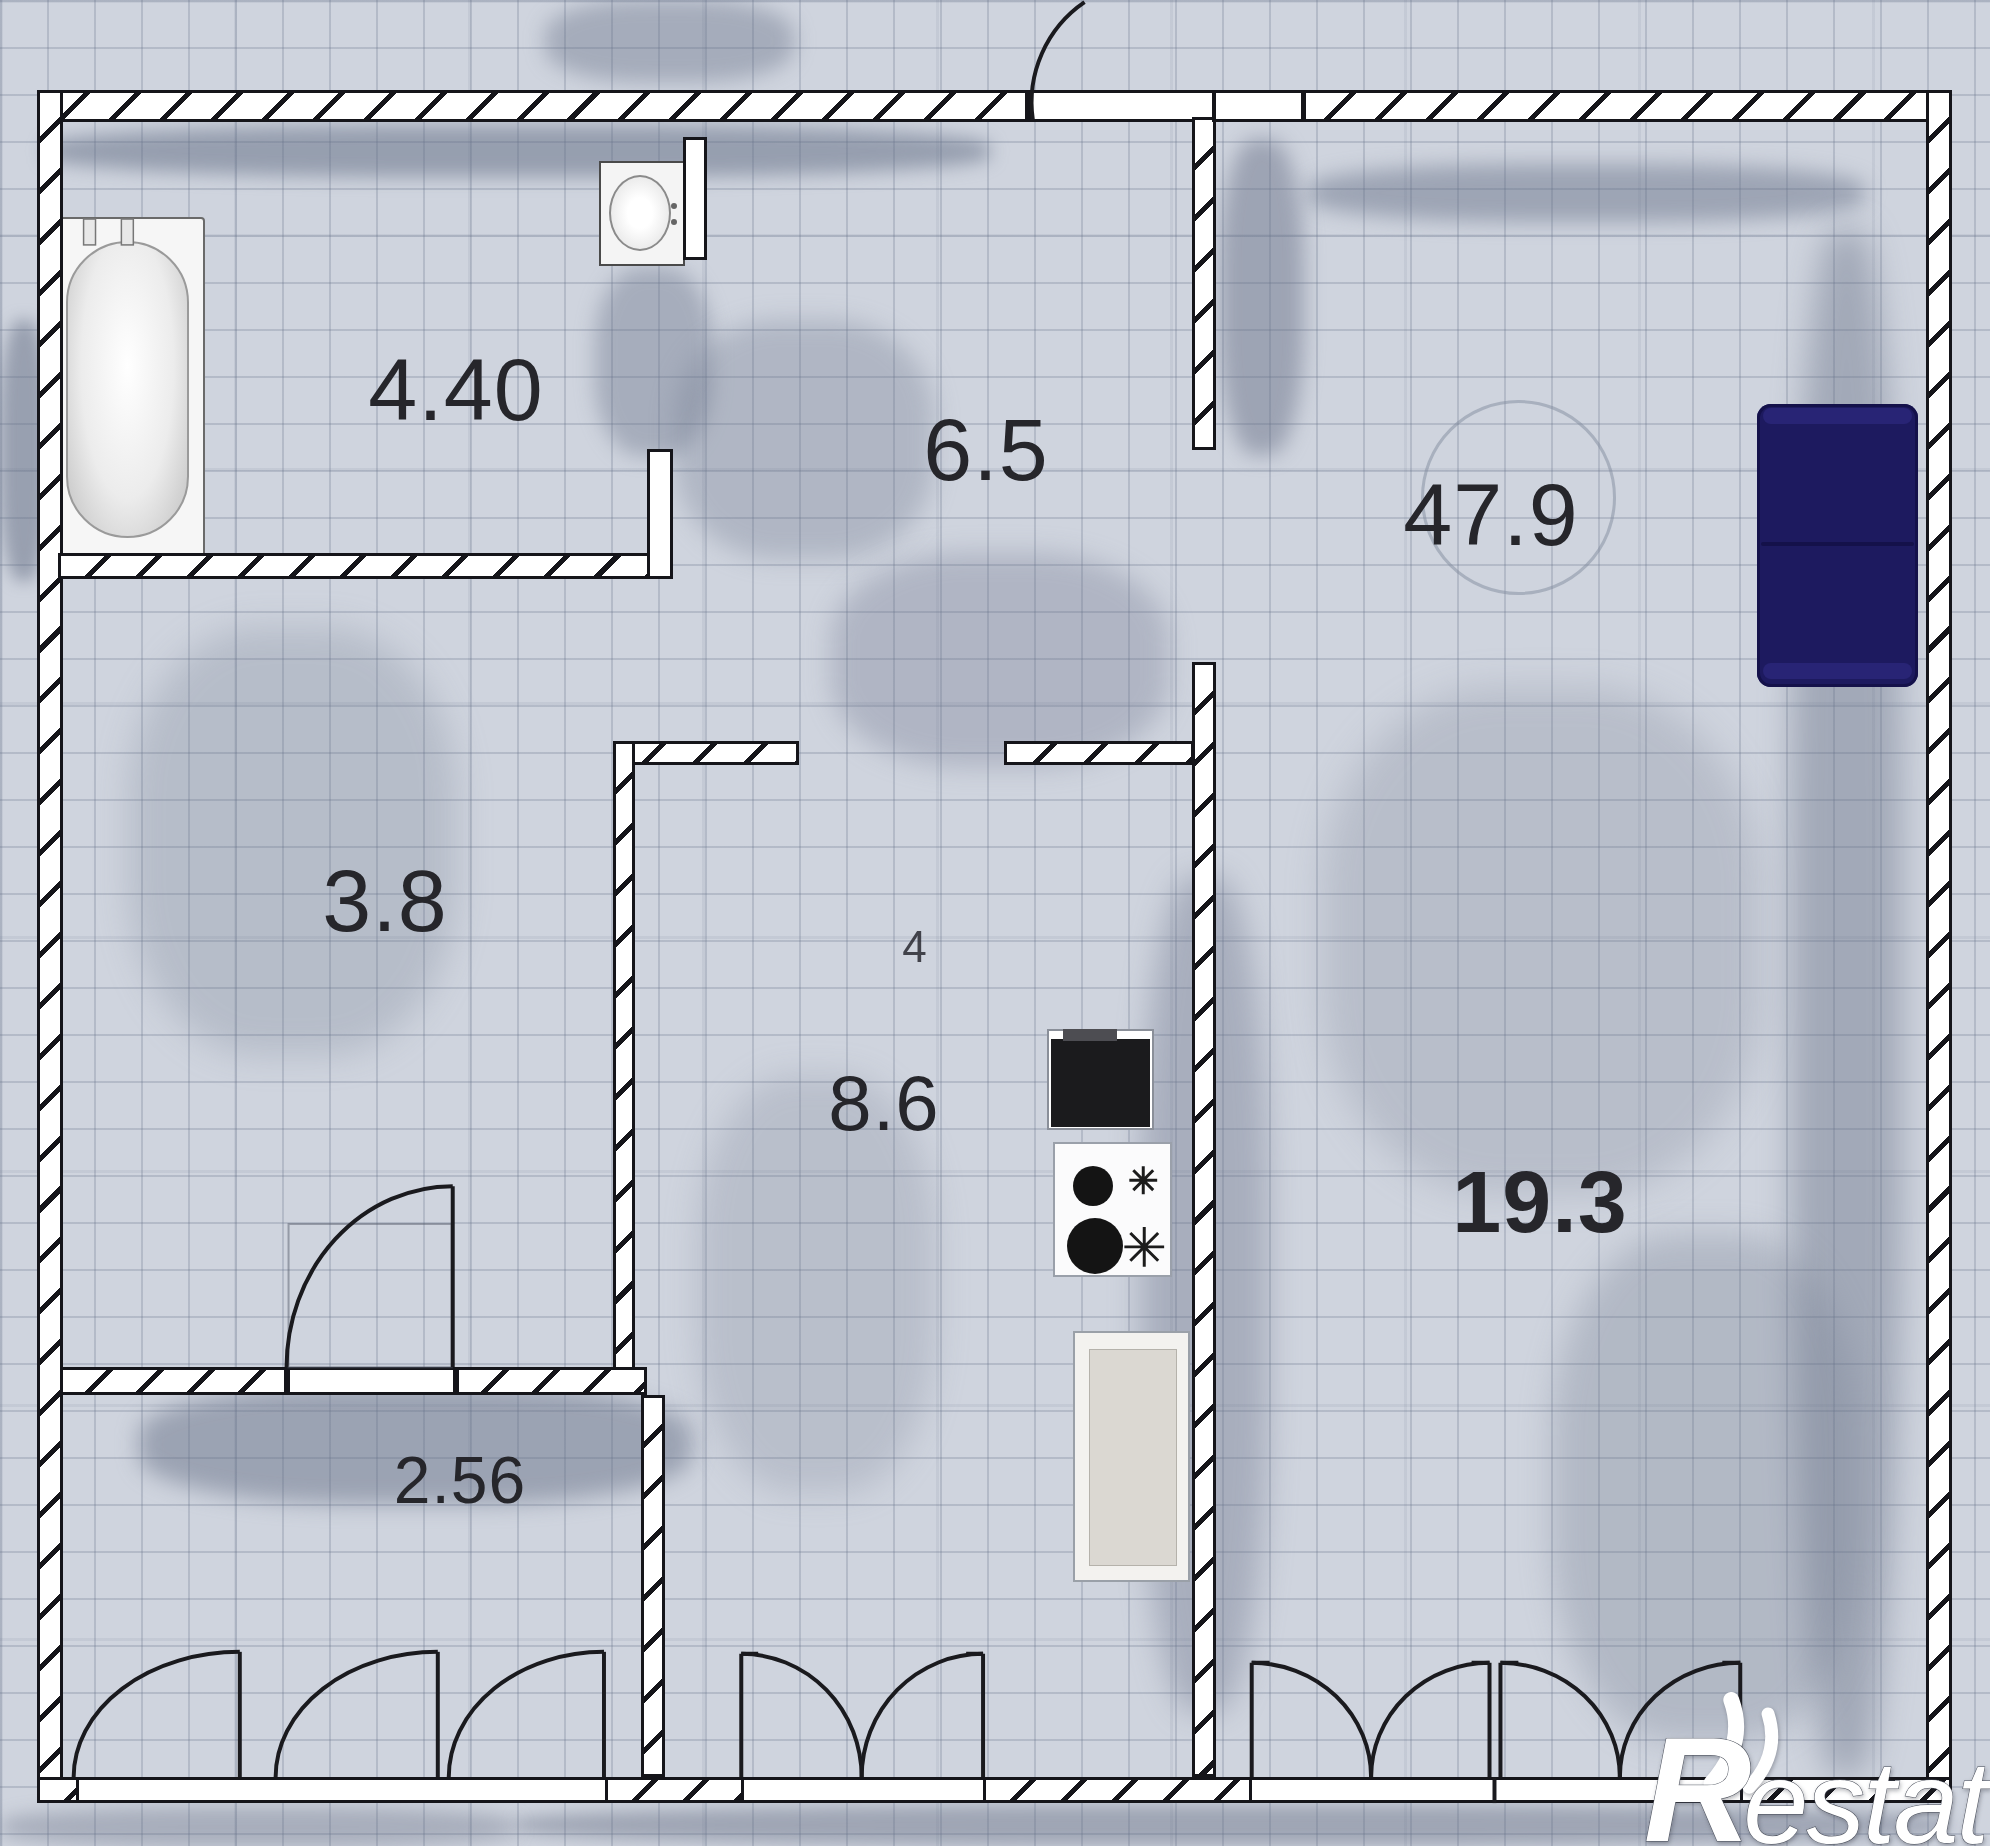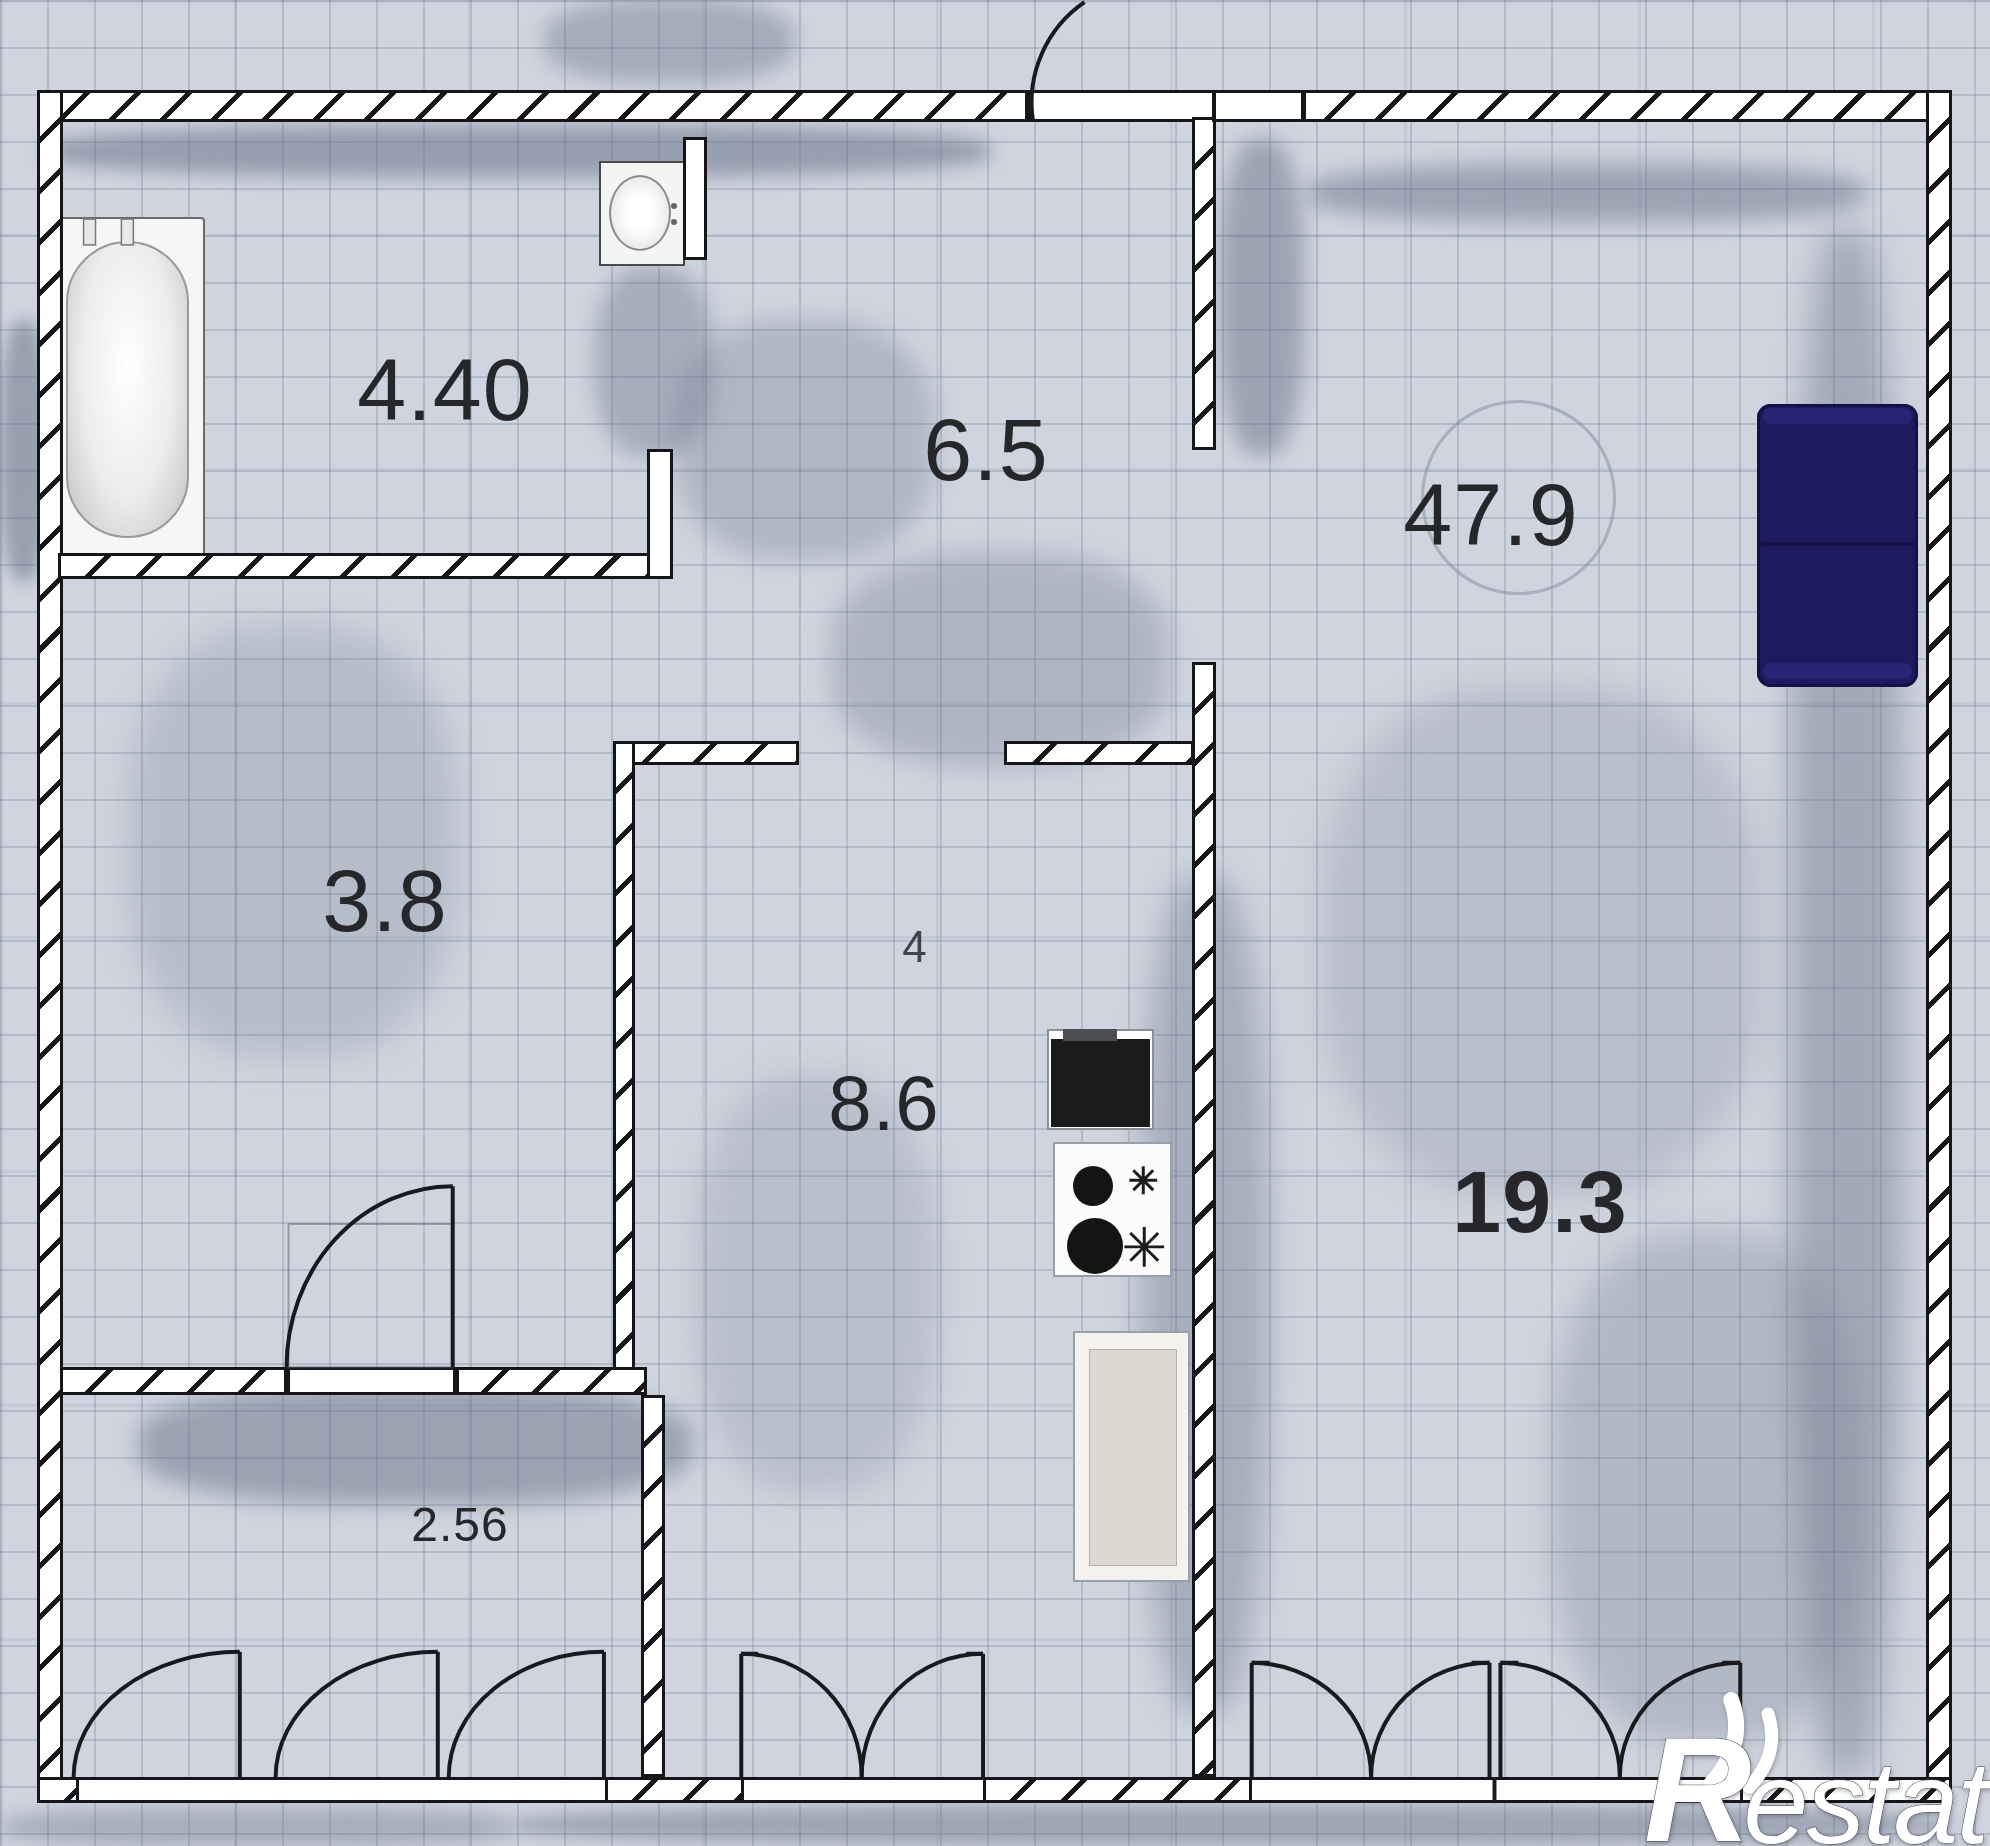--- a/index.html
+++ b/index.html
@@ -51,28 +51,28 @@
   .washer-inner{left:1089px;top:1349px;width:88px;height:217px;background:#dbd8d2;border:1px solid #b5b2ab;}
   
   .doors{position:absolute;left:0;top:0;z-index:5;pointer-events:none;}
   .doors path,.doors line{stroke:#1a1a1e;stroke-width:4;fill:none;}
   .doors .thin{stroke:rgba(90,96,110,.5);stroke-width:2;}
   .doors .star{stroke:#1c1c1c;stroke-width:3;}
   .doors .tap{fill:#e8e8e8;stroke:#777;stroke-width:1.5;}
   
   .room-label{position:absolute;transform:translate(-50%,-50%);z-index:6;color:#26262b;
     font-size:88px;letter-spacing:1px;white-space:nowrap;}
-  #label-bathroom{left:445px;top:390px;}
+  #label-bathroom{left:456px;top:390px;}
   #label-hallway{left:953px;top:450px;margin-left:33px;}
   #label-living{left:1491px;top:515px;}
   #label-bedroom{left:385px;top:901px;}
   #label-kitchen{left:884px;top:1103px;font-size:78px;}
   #label-kitchen-mark{left:915px;top:947px;font-size:44px;color:rgba(40,40,48,.85);}
   #label-room2{left:1540px;top:1202px;font-weight:bold;}
-  #label-closet{left:460px;top:1480px;font-size:48px;margin-top:44px;}
+  #label-closet{left:460px;top:1480px;font-size:66px;}
   
   .watermark{position:absolute;left:1552px;top:1692px;z-index:7;
     filter:drop-shadow(1px 2px 2px rgba(40,44,54,.35));}
   .watermark text{fill:#ffffff;stroke:#474c58;stroke-width:1;paint-order:stroke fill;
     font-family:"Liberation Sans", sans-serif;font-style:italic;}
   .watermark .swoosh{stroke:#ffffff;fill:none;stroke-linecap:round;}
 </style>
 </head>
 <body>
 

